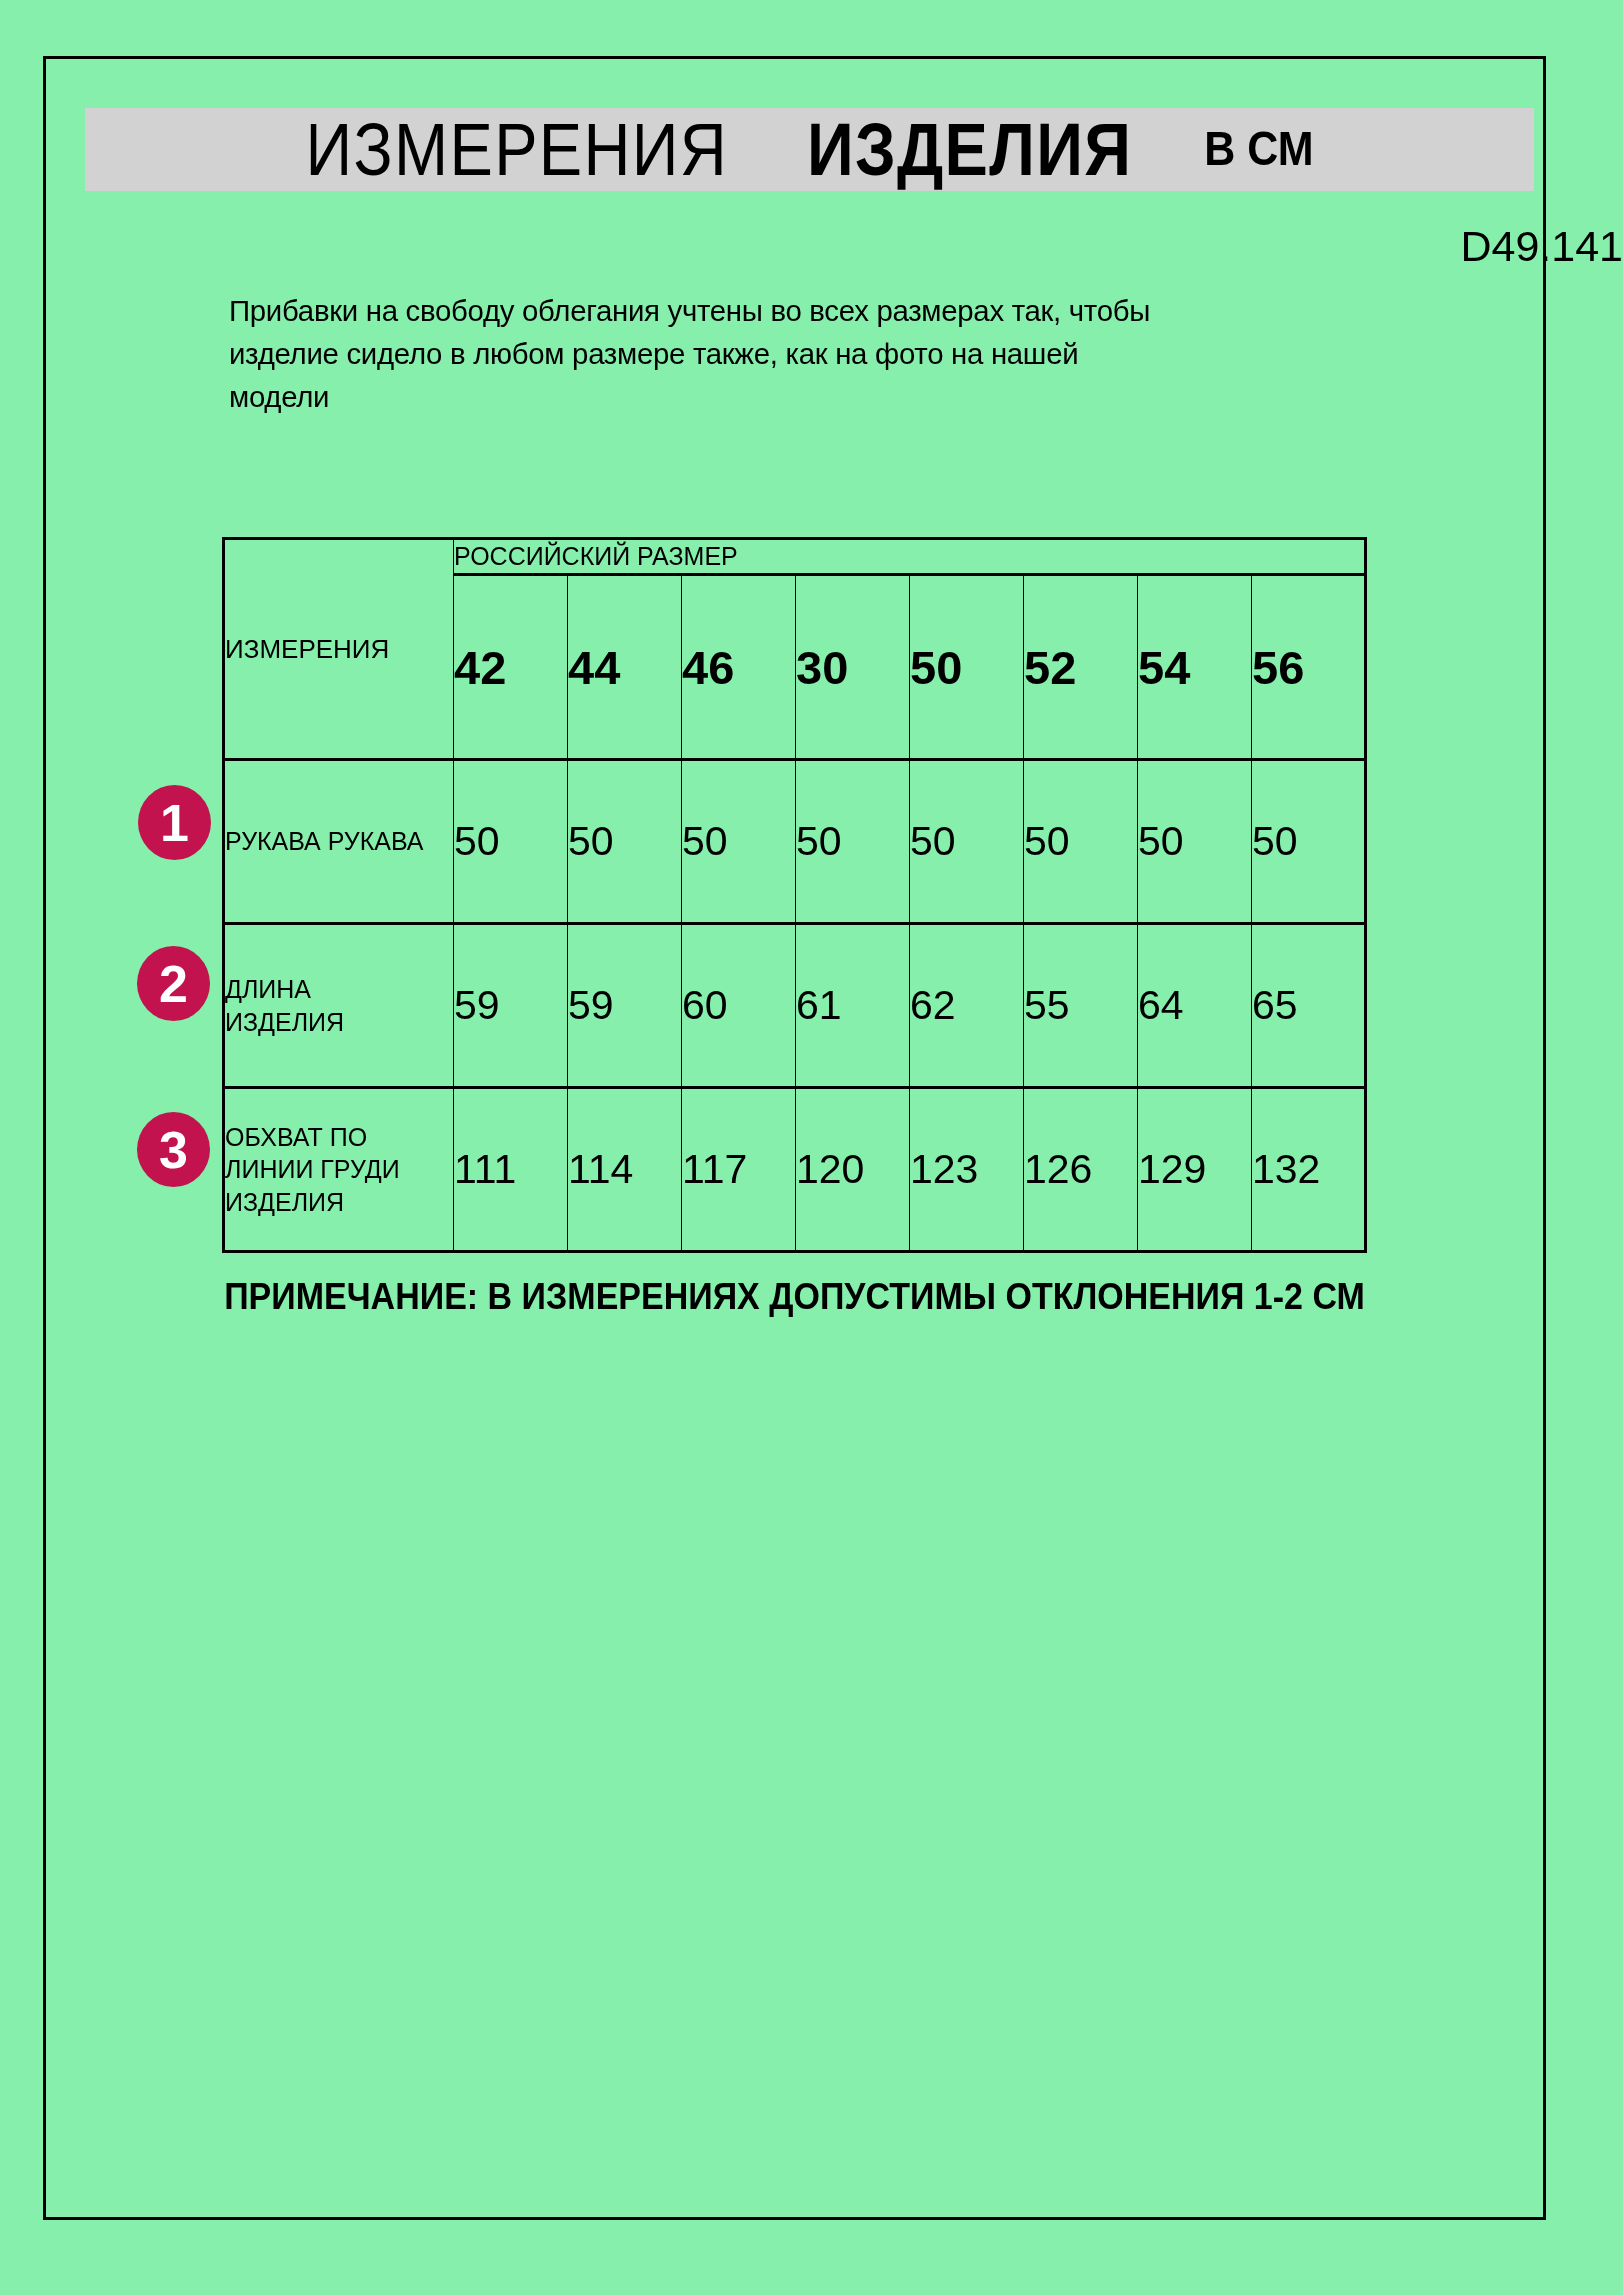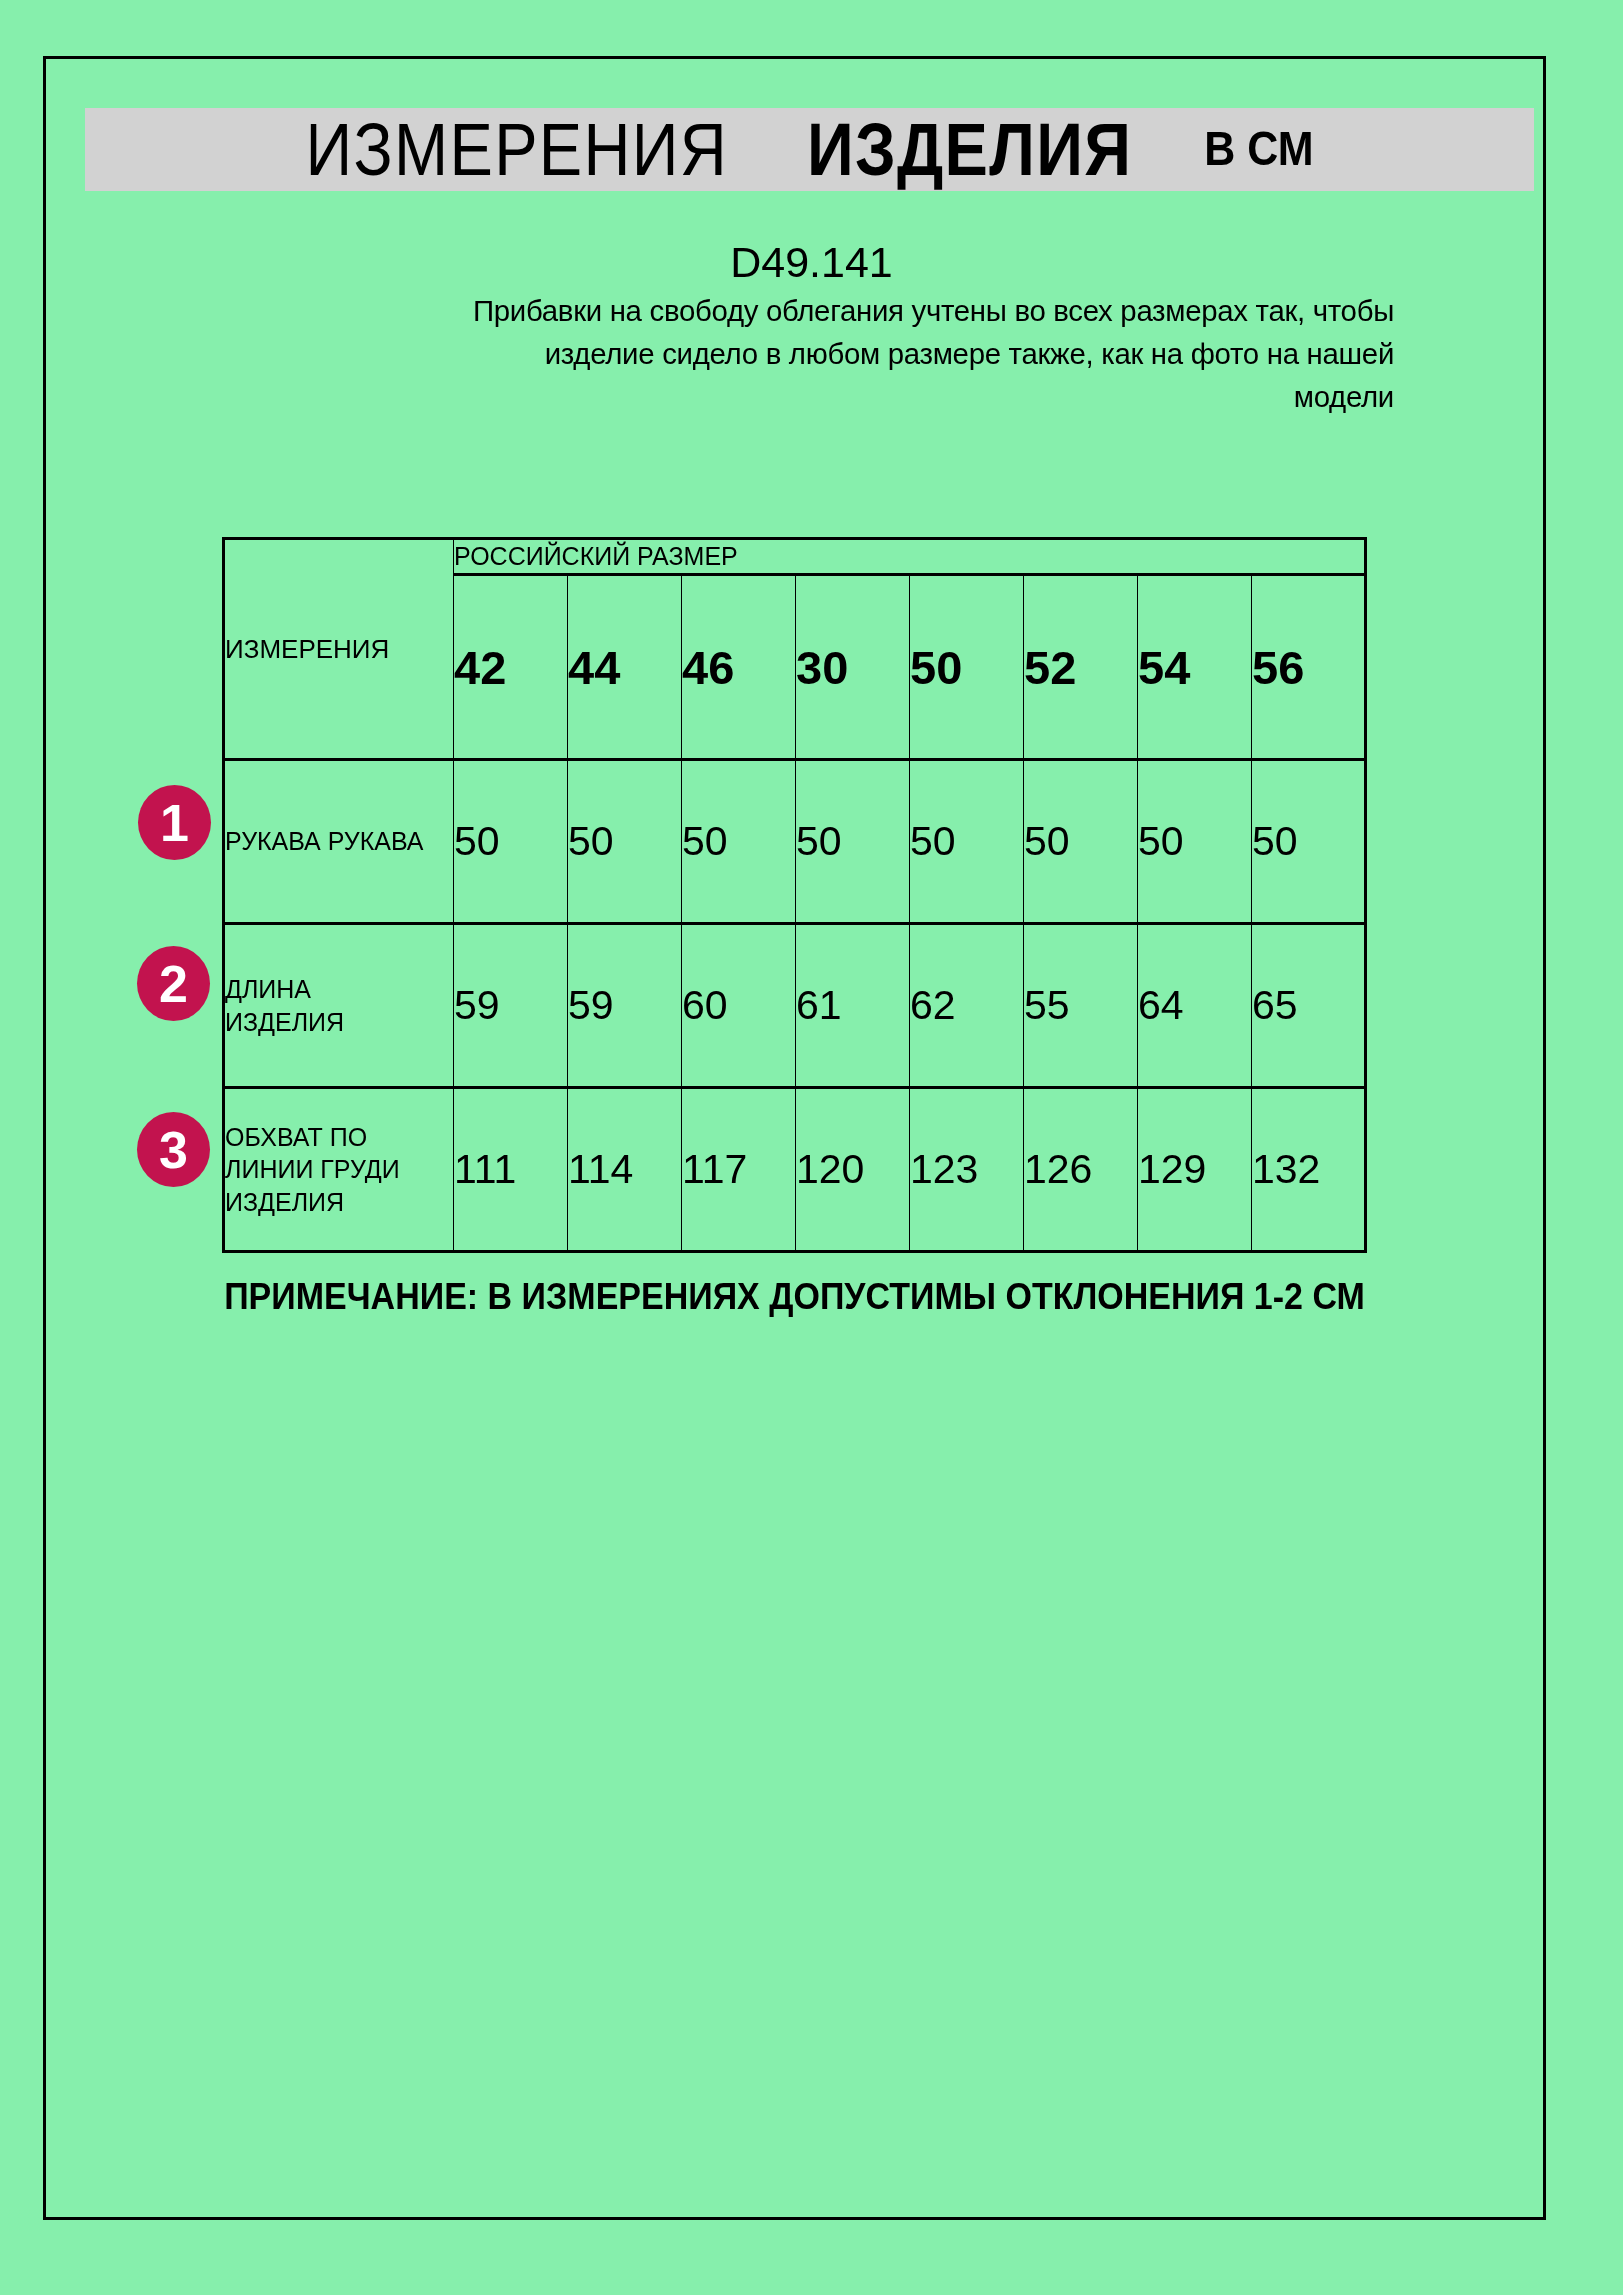--- a/index.html
+++ b/index.html
@@ -45,31 +45,31 @@
   }
   .band .w3 {
     display: inline-block;
     font-size: 43px; font-weight: 700;
     margin-left: 72px;
     transform: scaleY(1.1);
   }
 
   .model {
     position: absolute;
-    left: 0; top: 238px;
+    left: 0; top: 222px;
     width: 1623px;
-    text-align: center;
+    text-align: right;
     font-size: 43px; font-weight: 400;
   }
 
   .desc {
     position: absolute;
     left: 229px; top: 289px;
     width: 1165px;
-    text-align: right;
+    text-align: left;
     font-size: 29.4px;
     line-height: 43px;
     white-space: pre-line;
     letter-spacing: -0.3px;
   }
 
   table.meas {
     position: absolute;
     left: 222px; top: 537px;
     width: 1144px;

